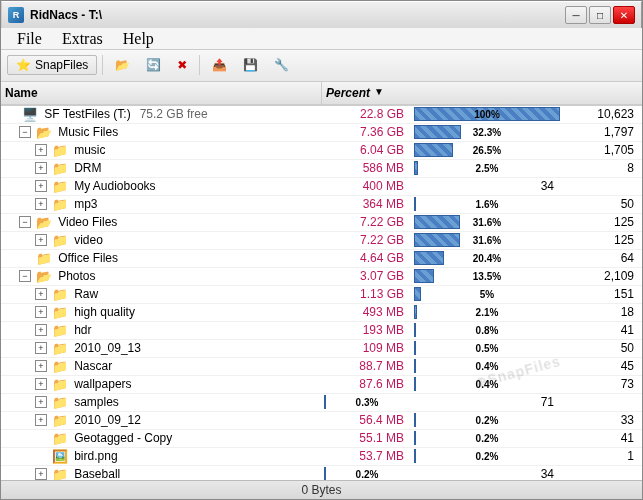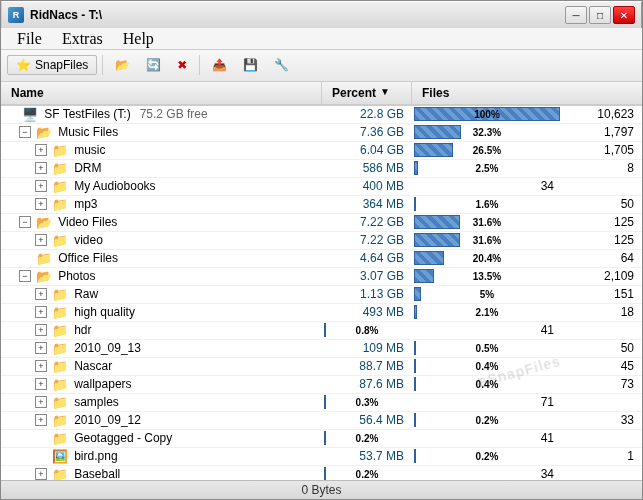--- a/index.html
+++ b/index.html
@@ -67,31 +67,31 @@
     
     
     .table-header {
       display: grid;
       grid-template-columns: 1fr 90px 150px 80px;
       background: linear-gradient(to bottom, #f5f5f5, #e0e0e0);
       border-bottom: 2px solid #ccc;
       padding: 0;
     }
     .col-header {
-      padding: 4px 10px;
+      padding: 4px 4px;
       border-right: 1px solid #ccc;
       font-weight: bold;
       font-size: 12px;
       cursor: pointer;
       display: flex;
       align-items: flex-start;
       gap: 4px;
     }
     .col-header:last-child { border-right: none; }
-    .col-header.sorted { color: #000; }
+    .col-header.sorted { color: #000; font-style: italic; }
     .sort-arrow { font-size: 10px; }
     
     
     .table-body {
       flex: 1;
       overflow-y: auto;
       overflow-x: hidden;
       background: white;
     }
     .table-body::-webkit-scrollbar { width: 16px; }
@@ -100,21 +100,21 @@
     
     .table-row {
       display: grid;
       grid-template-columns: 1fr 90px 150px 80px;
       border-bottom: 1px solid #f0f0f0;
       min-height: 18px;
     }
     
     .cell { padding: 1px 4px; display: flex; align-items: center; font-size: 12px; white-space: nowrap; overflow: hidden; }
     .cell.name { gap: 3px; }
-    .cell.size { justify-content: flex-end; padding-right: 8px; color: #0c4a6e; }
+    .cell.size { justify-content: flex-end; padding-right: 8px; color: #be185d; }
     .cell.percent { position: relative; padding: 1px 2px; }
     .cell.files { justify-content: flex-end; padding-right: 8px; }
     
     .expand-btn {
       width: 12px; height: 12px; border: 1px solid #888; background: white;
       display: inline-flex; align-items: center; justify-content: center;
       font-size: 9px; cursor: pointer; flex-shrink: 0; margin-right: 2px;
       color: #333;
     }
     .expand-placeholder { width: 12px; flex-shrink: 0; display: inline-block; margin-right: 2px; }
@@ -203,23 +203,20 @@
   <div class="main-container" style="flex: 1 1 0%; display: flex; flex-direction: column; border: none; position: relative;">
 
     <div class="table-header">
       <div class="col-header">
         <span>Name</span>
       </div>
       <div class="col-header sorted">
         <span>Percent</span>
         <span class="sort-arrow">▼</span>
       </div>
-      <div class="col-header">
-        <span>Files</span>
-      </div>
     </div>
 
     <div class="table-body" id="table-body">
     <div class="table-row">
           <div class="cell name" style="padding-left: 4px;">
             <span class="expand-placeholder"></span>
             <span style="font-size: 13px; margin-right: 3px;">🖥️</span>
             <span>SF TestFiles (T:)</span>
             <span style="color: rgb(102, 102, 102); margin-left: 6px;">75.2 GB free</span>
           </div>
@@ -390,20 +387,21 @@
             </div>
           </div>
           <div class="cell files">18</div>
         </div>
         <div class="table-row">
           <div class="cell name" style="padding-left: 34px;">
             <span class="expand-btn">+</span>
             <span style="font-size: 13px; margin-right: 3px;">📁</span>
             <span>hdr</span>
           </div>
+          <div class="cell size">193 MB</div>
           <div class="cell percent">
             <div class="bar-container">
               <div class="bar-fill" style="width: 0.8%;"></div>
               <div class="bar-text">0.8%</div>
             </div>
           </div>
           <div class="cell files">41</div>
         </div>
         <div class="table-row">
           <div class="cell name" style="padding-left: 34px;">
@@ -478,20 +476,21 @@
             </div>
           </div>
           <div class="cell files">33</div>
         </div>
         <div class="table-row">
           <div class="cell name" style="padding-left: 34px;">
             <span class="expand-placeholder"></span>
             <span style="font-size: 13px; margin-right: 3px;">📁</span>
             <span>Geotagged - Copy</span>
           </div>
+          <div class="cell size">55.1 MB</div>
           <div class="cell percent">
             <div class="bar-container">
               <div class="bar-fill" style="width: 0.2%;"></div>
               <div class="bar-text">0.2%</div>
             </div>
           </div>
           <div class="cell files">41</div>
         </div>
         <div class="table-row">
           <div class="cell name" style="padding-left: 34px;">

